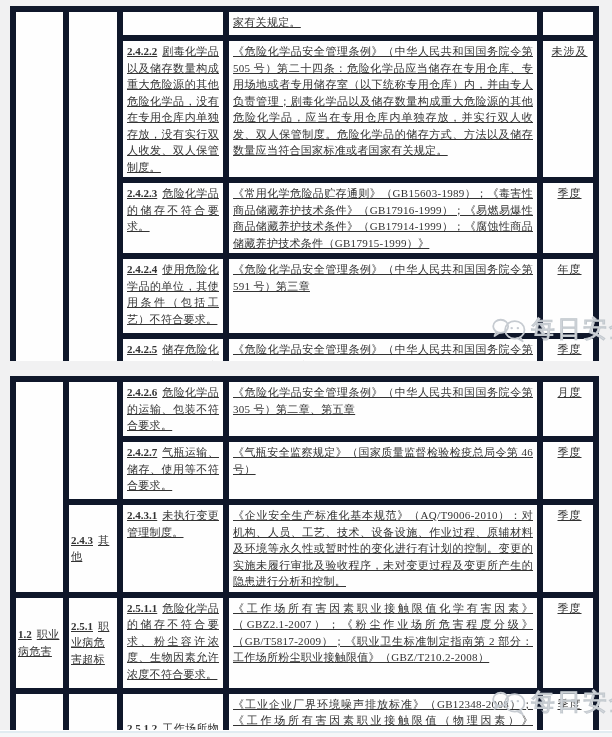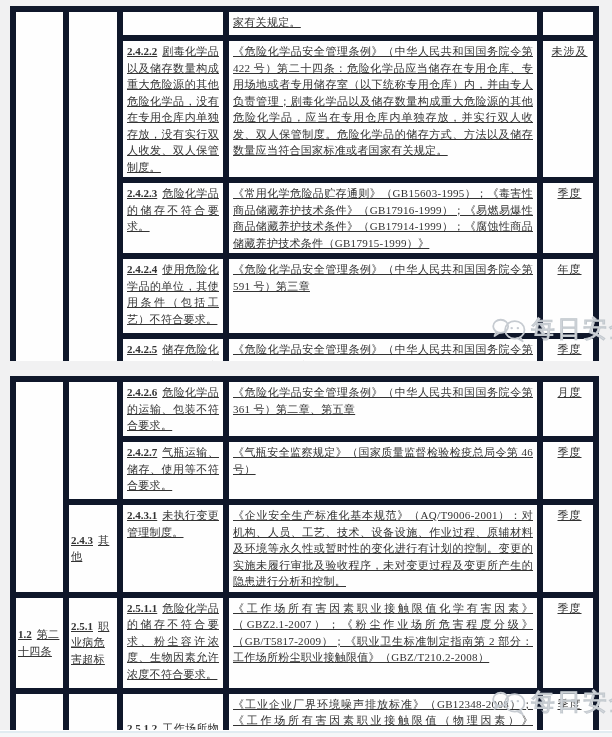--- a/index.html
+++ b/index.html
@@ -90,26 +90,26 @@
     <tbody>
       <tr>
         <td class="c1" rowspan="5"></td>
         <td class="c2" rowspan="5"></td>
         <td class="c3"></td>
         <td class="c4"><span>家有关规定。</span></td>
         <td class="c5"></td>
       </tr>
       <tr>
         <td class="c3"><b class="num">2.4.2.2</b><span>剧毒化学品以及储存数量构成重大危险源的其他危险化学品，没有在专用仓库内单独存放，没有实行双人收发、双人保管制度。</span></td>
-        <td class="c4"><span>《危险化学品安全管理条例》（中华人民共和国国务院令第 422 号）第二十四条：危险化学品应当储存在专用仓库、专用场地或者专用储存室（以下统称专用仓库）内，并由专人负责管理；剧毒化学品以及储存数量构成重大危险源的其他危险化学品，应当在专用仓库内单独存放，并实行双人收发、双人保管制度。危险化学品的储存方式、方法以及储存数量应当符合国家标准或者国家有关规定。</span></td>
+        <td class="c4"><span>《危险化学品安全管理条例》（中华人民共和国国务院令第 505 号）第二十四条：危险化学品应当储存在专用仓库、专用场地或者专用储存室（以下统称专用仓库）内，并由专人负责管理；剧毒化学品以及储存数量构成重大危险源的其他危险化学品，应当在专用仓库内单独存放，并实行双人收发、双人保管制度。危险化学品的储存方式、方法以及储存数量应当符合国家标准或者国家有关规定。</span></td>
         <td class="c5"><span>未涉及</span></td>
       </tr>
       <tr>
         <td class="c3"><b class="num">2.4.2.3</b><span>危险化学品的储存不符合要求。</span></td>
-        <td class="c4"><span>《常用化学危险品贮存通则》（GB15603-1995）；《毒害性商品储藏养护技术条件》（GB17916-1999）；《易燃易爆性商品储藏养护技术条件》（GB17914-1999）；《腐蚀性商品储藏养护技术条件（GB17915-1999）》</span></td>
+        <td class="c4"><span>《常用化学危险品贮存通则》（GB15603-1989）；《毒害性商品储藏养护技术条件》（GB17916-1999）；《易燃易爆性商品储藏养护技术条件》（GB17914-1999）；《腐蚀性商品储藏养护技术条件（GB17915-1999）》</span></td>
         <td class="c5"><span>季度</span></td>
       </tr>
       <tr>
         <td class="c3"><b class="num">2.4.2.4</b><span>使用危险化学品的单位，其使用条件（包括工艺）不符合要求。</span></td>
         <td class="c4"><span>《危险化学品安全管理条例》（中华人民共和国国务院令第 591 号）第三章</span></td>
         <td class="c5"><span>年度</span></td>
       </tr>
       <tr>
         <td class="c3"><b class="num">2.4.2.5</b><span>储存危险化学品的单位未建立危险化学品出入库核查、登记制度。</span></td>
         <td class="c4"><span>《危险化学品安全管理条例》（中华人民共和国国务院令第 591 号）第二章</span></td>
@@ -124,36 +124,36 @@
         <col style="width:54px">
         <col style="width:106px">
         <col style="width:314px">
         <col style="width:56px">
     </colgroup>
     <tbody>
       <tr>
         <td class="c1" rowspan="3"></td>
         <td class="c2" rowspan="2"></td>
         <td class="c3"><b class="num">2.4.2.6</b><span>危险化学品的运输、包装不符合要求。</span></td>
-        <td class="c4"><span>《危险化学品安全管理条例》（中华人民共和国国务院令第 361 号）第二章、第五章</span></td>
+        <td class="c4"><span>《危险化学品安全管理条例》（中华人民共和国国务院令第 305 号）第二章、第五章</span></td>
         <td class="c5"><span>月度</span></td>
       </tr>
       <tr>
         <td class="c3"><b class="num">2.4.2.7</b><span>气瓶运输、储存、使用等不符合要求。</span></td>
         <td class="c4"><span>《气瓶安全监察规定》（国家质量监督检验检疫总局令第 46 号）</span></td>
         <td class="c5"><span>季度</span></td>
       </tr>
       <tr>
         <td class="c2 vmid"><b class="num">2.4.3</b><span>其他</span></td>
         <td class="c3"><b class="num">2.4.3.1</b><span>未执行变更管理制度。</span></td>
-        <td class="c4"><span>《企业安全生产标准化基本规范》（AQ/T9006-2001）：对机构、人员、工艺、技术、设备设施、作业过程、原辅材料及环境等永久性或暂时性的变化进行有计划的控制。变更的实施未履行审批及验收程序，未对变更过程及变更所产生的隐患进行分析和控制。</span></td>
+        <td class="c4"><span>《企业安全生产标准化基本规范》（AQ/T9006-2010）：对机构、人员、工艺、技术、设备设施、作业过程、原辅材料及环境等永久性或暂时性的变化进行有计划的控制。变更的实施未履行审批及验收程序，未对变更过程及变更所产生的隐患进行分析和控制。</span></td>
         <td class="c5"><span>季度</span></td>
       </tr>
       <tr>
-        <td class="c1 vmid"><b class="num">1.2</b><span>第二十四条</span></td>
+        <td class="c1 vmid"><b class="num">1.2</b><span>职业病危害</span></td>
         <td class="c2 vmid"><b class="num">2.5.1</b><span>职业病危害超标</span></td>
         <td class="c3"><b class="num">2.5.1.1</b><span>危险化学品的储存不符合要求、粉尘容许浓度、生物因素允许浓度不符合要求。</span></td>
         <td class="c4"><span>《工作场所有害因素职业接触限值化学有害因素》（GBZ2.1-2007）；《粉尘作业场所危害程度分级》（GB/T5817-2009）；《职业卫生标准制定指南第 2 部分：工作场所粉尘职业接触限值》（GBZ/T210.2-2008）</span></td>
         <td class="c5"><span>季度</span></td>
       </tr>
       <tr>
         <td class="c1"></td>
         <td class="c2"></td>
         <td class="c3 vmid"><b class="num">2.5.1.2</b><span>工作场所物理因素职业接触限值等不符合要求。</span></td>
         <td class="c4"><span>《工业企业厂界环境噪声排放标准》（GB12348-2008）；《工作场所有害因素职业接触限值（物理因素）》（GBZ2.2-2007）；《建筑照明设计标准》（GB50034-2004）；《电磁辐射防护规定》（GB8702-1988）如超高频辐射职业接触限值、高频电磁场职业接触限值、工频电场职业接触限值、激光辐射职业接触限值、微波</span></td>

